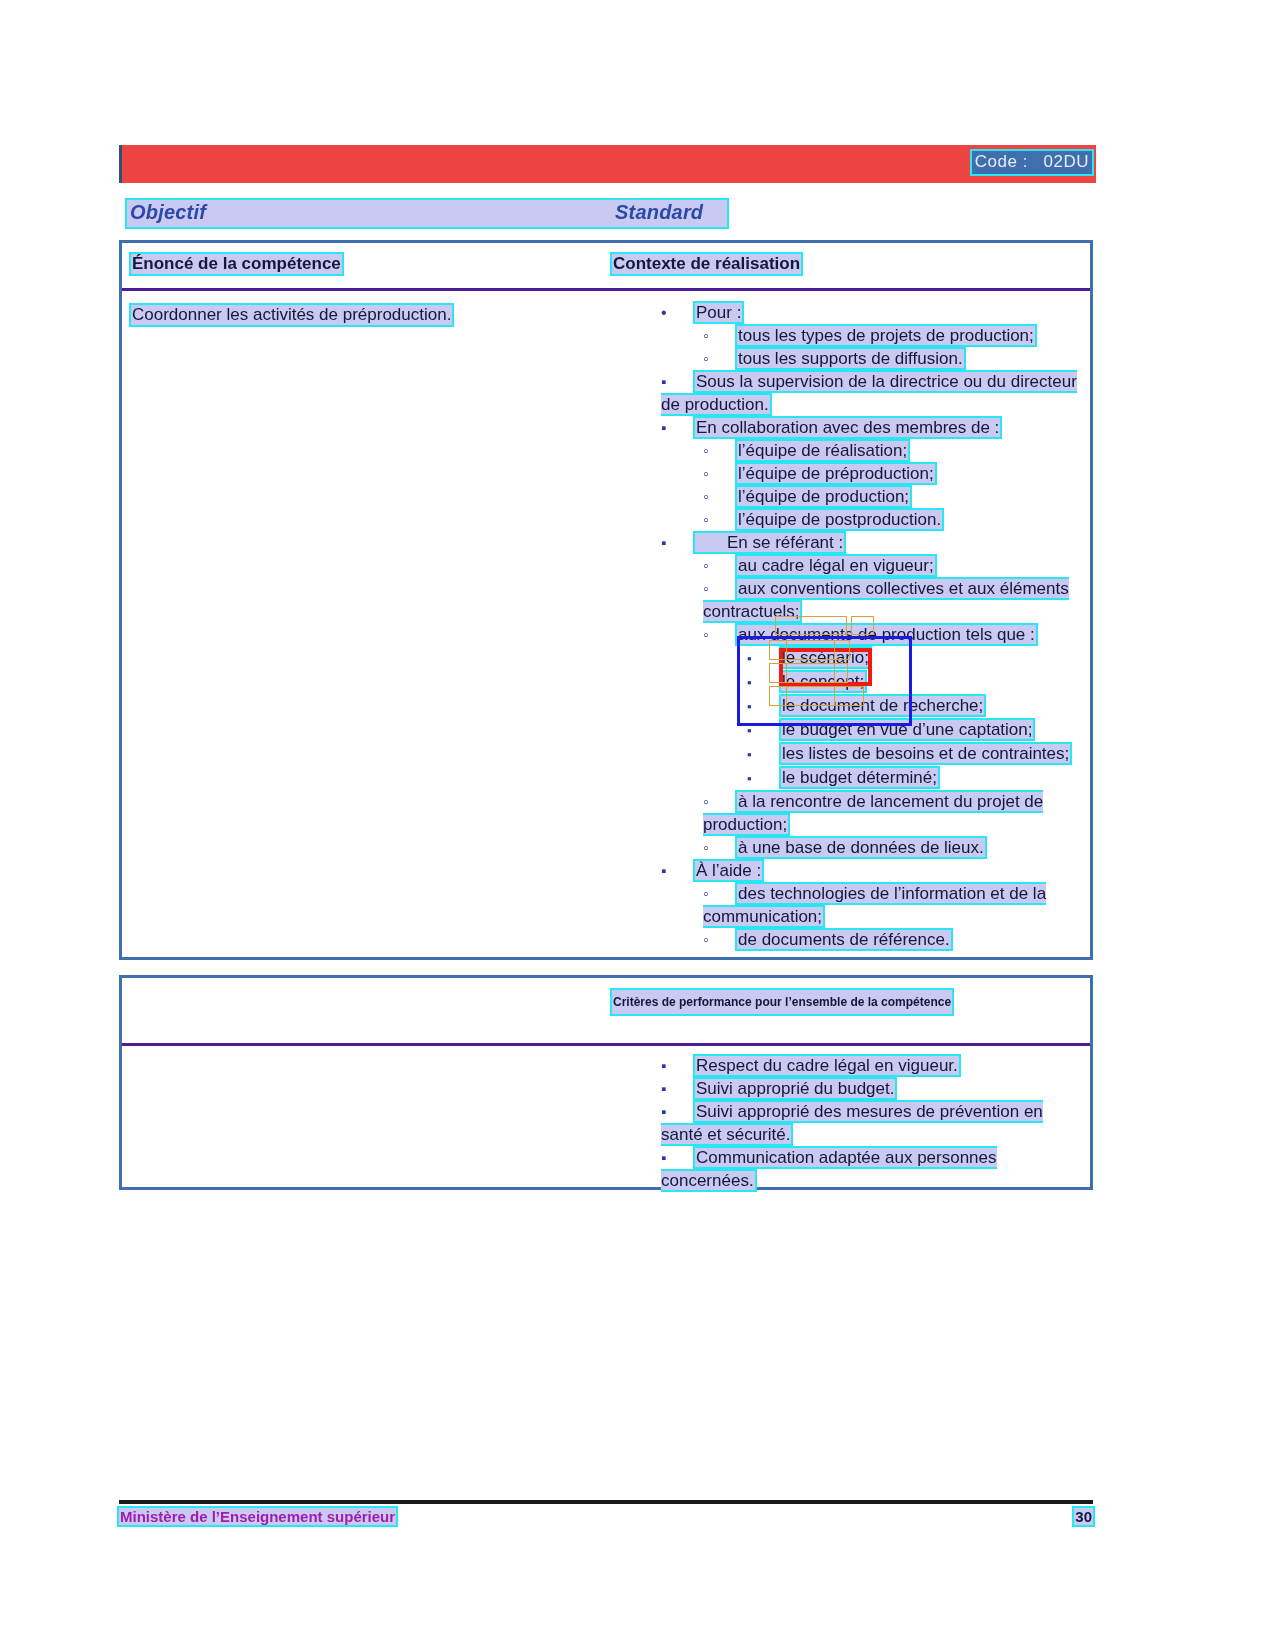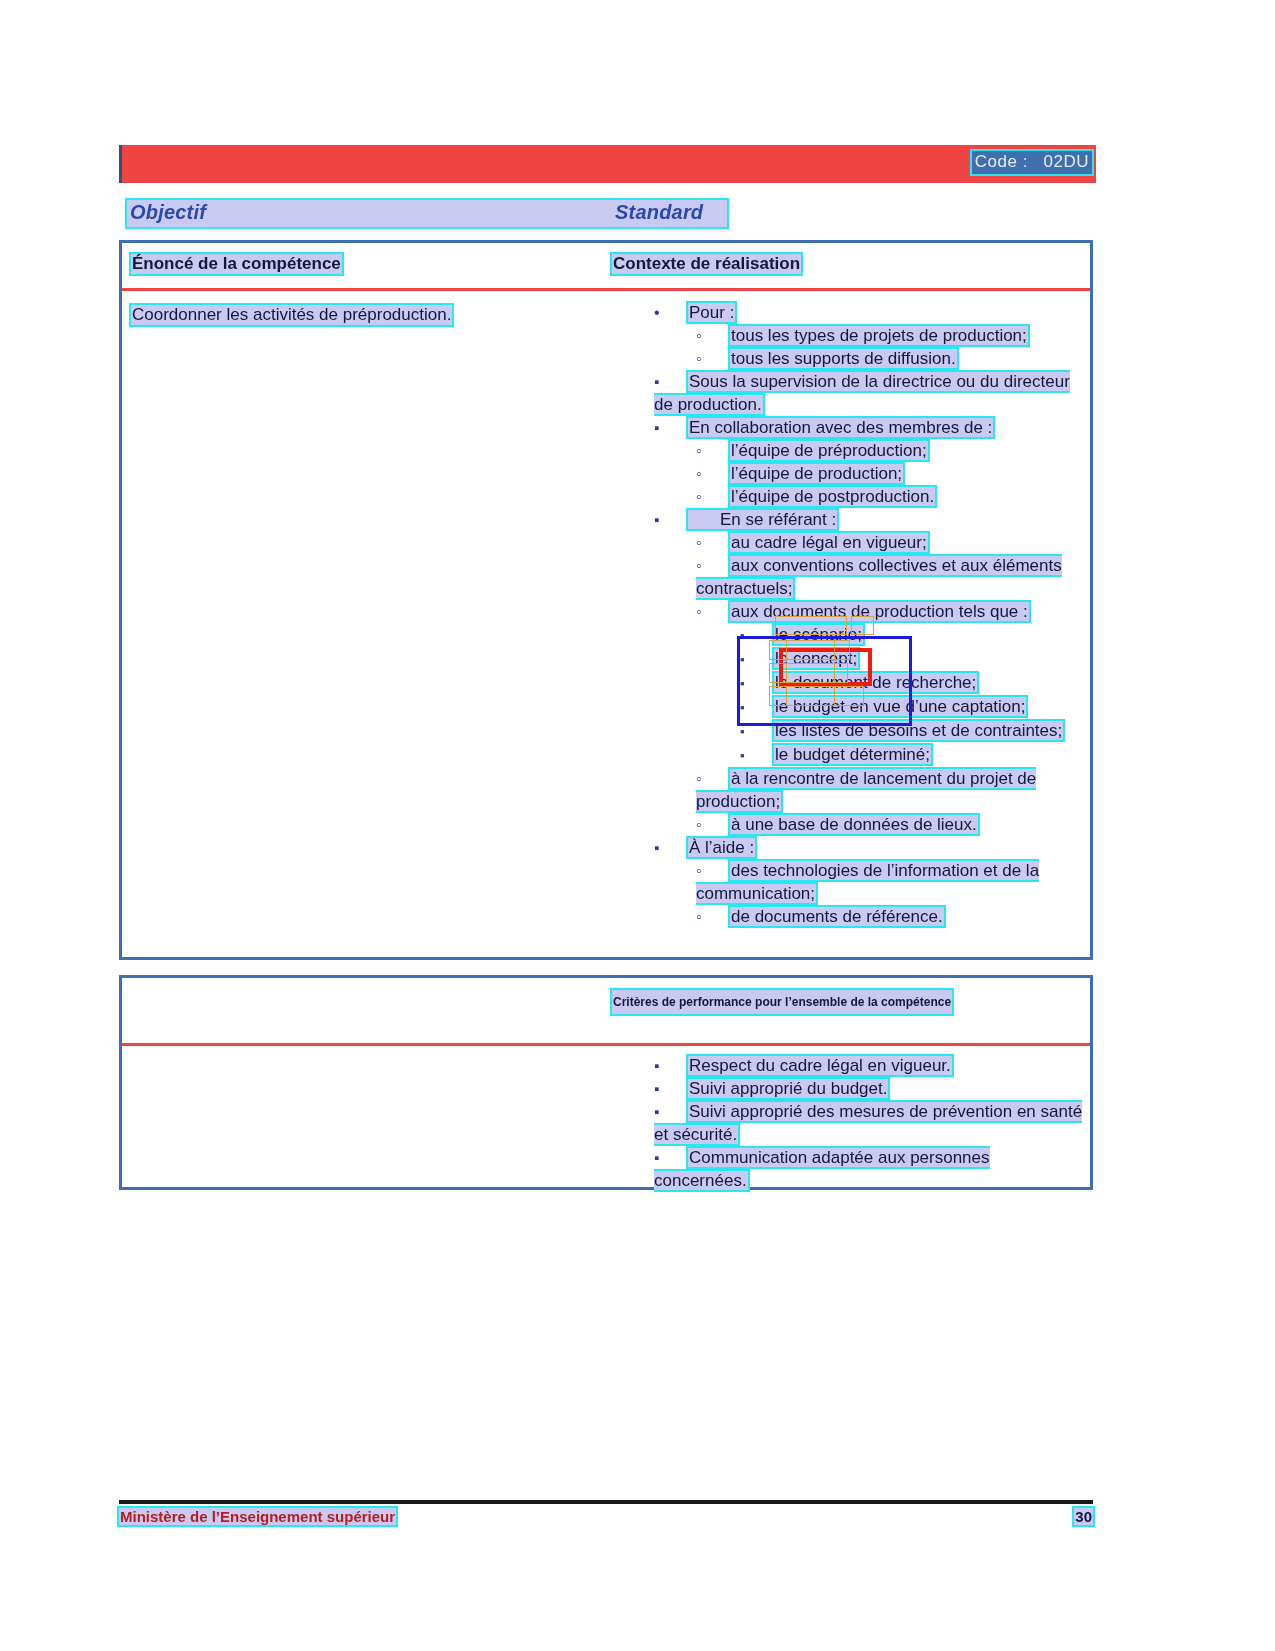--- a/index.html
+++ b/index.html
@@ -90,21 +90,21 @@
     height: 720px;
   }
   #table-criteres {
     top: 975px;
     width: 974px;
     height: 215px;
   }
   .tbl-headrow {
     position: relative;
     height: 48px;
-    border-bottom: 3px solid #ef4444;
+    border-bottom: 3px solid #4c1d95;
     box-sizing: border-box;
   }
   .tbl-body {
     position: relative;
   }
 
   .hl {
     
     background: #c9c9f2;
     box-shadow: 0 0 0 2px #26e7f2;
@@ -156,21 +156,21 @@
     position: absolute;
     left: 523px;
     top: 8px;
     width: 440px;
     font-size: 17px;
     color: #14183c;
   }
   .li {
     position: relative;
     line-height: 23px;
-    margin: 0 0 0 9px;
+    margin: 0 0 0 16px;
   }
   
   .lv1 { padding-left: 0px; }
   .lv2 { padding-left: 42px; }
   .lv3 { padding-left: 86px; }
 
   .bullet {
     display: inline-block;
     width: 34px;
     text-align: left;
@@ -222,21 +222,21 @@
     top: 1508px;
     width: 974px;
     height: 22px;
   }
   .footer-left {
     position: absolute;
     left: 0px;
     top: 0px;
     font-size: 15px;
     font-weight: bold;
-    color: #b91c1c;
+    color: #a21caf;
   }
   .footer-right {
     position: absolute;
     right: 0px;
     top: 0px;
     font-size: 15px;
     font-weight: bold;
     color: #14183c;
   }
 </style>
@@ -270,20 +270,21 @@
     <div class="tbl-body">
       <div class="comp-statement">
         <span class="hl">Coordonner les activités de préproduction.</span>
       </div>
       <div class="ctx-list" id="ctx-list">
           <div class="li lv1"><span class="bullet b-disc"></span><span class="hl txt" style="white-space: normal;">Pour :</span></div>
           <div class="li lv2"><span class="bullet b-circle"></span><span class="hl txt" style="white-space: normal;">tous les types de projets de production;</span></div>
           <div class="li lv2"><span class="bullet b-circle"></span><span class="hl txt" style="white-space: normal;">tous les supports de diffusion.</span></div>
           <div class="li lv1"><span class="bullet b-square"></span><span class="hl txt" style="white-space: normal;">Sous la supervision de la directrice ou du directeur de production.</span></div>
           <div class="li lv1"><span class="bullet b-square"></span><span class="hl txt" style="white-space: normal;">En collaboration avec des membres de :</span></div>
+          <div class="li lv2"><span class="bullet b-circle"></span><span class="hl txt" style="white-space: normal;">l’équipe de réalisation;</span></div>
           <div class="li lv2"><span class="bullet b-circle"></span><span class="hl txt" style="white-space: normal;">l’équipe de préproduction;</span></div>
           <div class="li lv2"><span class="bullet b-circle"></span><span class="hl txt" style="white-space: normal;">l’équipe de production;</span></div>
           <div class="li lv2"><span class="bullet b-circle"></span><span class="hl txt" style="white-space: normal;">l’équipe de postproduction.</span></div>
           <div class="li lv1"><span class="bullet b-square"></span><span class="hl txt" style="white-space: normal; padding-left: 32px;">En se référant :</span></div>
           <div class="li lv2"><span class="bullet b-circle"></span><span class="hl txt" style="white-space: normal;">au cadre légal en vigueur;</span></div>
           <div class="li lv2"><span class="bullet b-circle"></span><span class="hl txt" style="white-space: normal;">aux conventions collectives et aux éléments contractuels;</span></div>
           <div class="li lv2"><span class="bullet b-circle"></span><span class="hl txt" style="white-space: normal;">aux documents de production tels que :</span></div>
           <div class="li lv3"><span class="bullet b-sq2"></span><span class="hl txt" style="white-space: normal;">le scénario;</span></div>
           <div class="li lv3"><span class="bullet b-sq2"></span><span class="hl txt" style="white-space: normal;">le concept;</span></div>
           <div class="li lv3"><span class="bullet b-sq2"></span><span class="hl txt" style="white-space: normal;">le document de recherche;</span></div>

